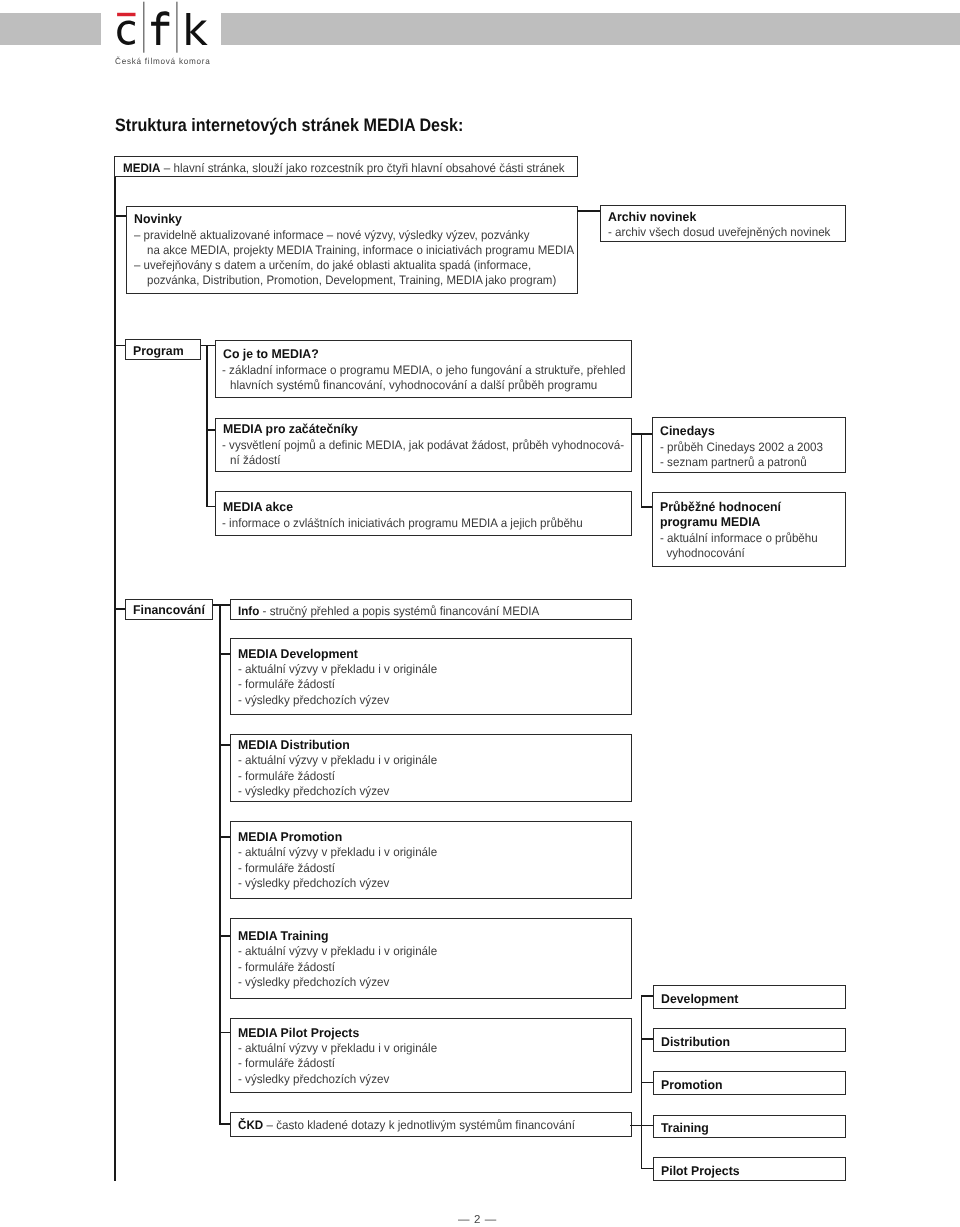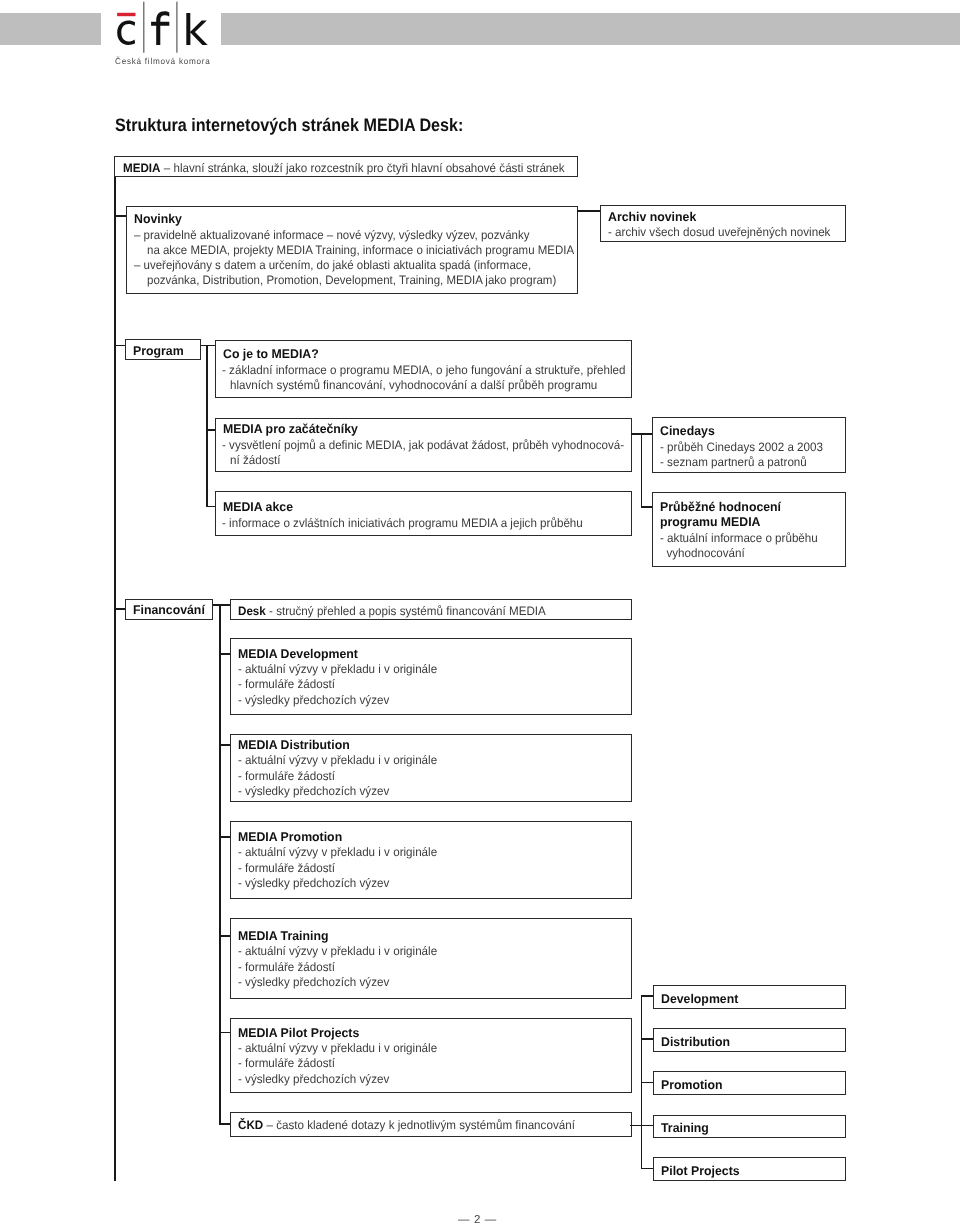--- a/index.html
+++ b/index.html
@@ -99,21 +99,21 @@
   <div class="tx" style="left:660px;top:546px;">&nbsp;&nbsp;vyhodnocování</div>
 
   <div class="line" style="left:113.8px;top:608.2px;width:12.5px;height:1.6px;"></div>
   <div class="box" style="left:125.3px;top:599.1px;width:87.6px;height:21.3px;"></div>
   <div class="bold" style="left:133.4px;top:602.8px;">Financování</div>
 
   <div class="line" style="left:212.5px;top:604.2px;width:18.5px;height:1.6px;"></div>
   <div class="line" style="left:219.4px;top:604.2px;width:1.6px;height:520.4px;"></div>
 
   <div class="box" style="left:229.8px;top:599.1px;width:402.4px;height:21.4px;"></div>
-  <div class="tx" style="left:238.2px;top:603.5px;"><b>Desk</b><span> - stručný přehled a popis systémů financování MEDIA</span></div>
+  <div class="tx" style="left:238.2px;top:603.5px;"><b>Info</b><span> - stručný přehled a popis systémů financování MEDIA</span></div>
 
   <div class="line" style="left:219px;top:653.0px;width:12px;height:1.6px;"></div>
   <div class="box" style="left:229.8px;top:637.8px;width:402.4px;height:76.8px;"></div>
   <div class="bold" style="left:238px;top:646.6px;">MEDIA Development</div>
   <div class="tx" style="left:237.5px;top:662.0px;">- aktuální výzvy v překladu i v originále</div>
   <div class="tx" style="left:237.5px;top:677.4px;">- formuláře žádostí</div>
   <div class="tx" style="left:237.5px;top:692.8px;">- výsledky předchozích výzev</div>
 
   <div class="line" style="left:219px;top:744.1px;width:12px;height:1.6px;"></div>
   <div class="box" style="left:229.8px;top:733.8px;width:402.4px;height:68.4px;"></div>

